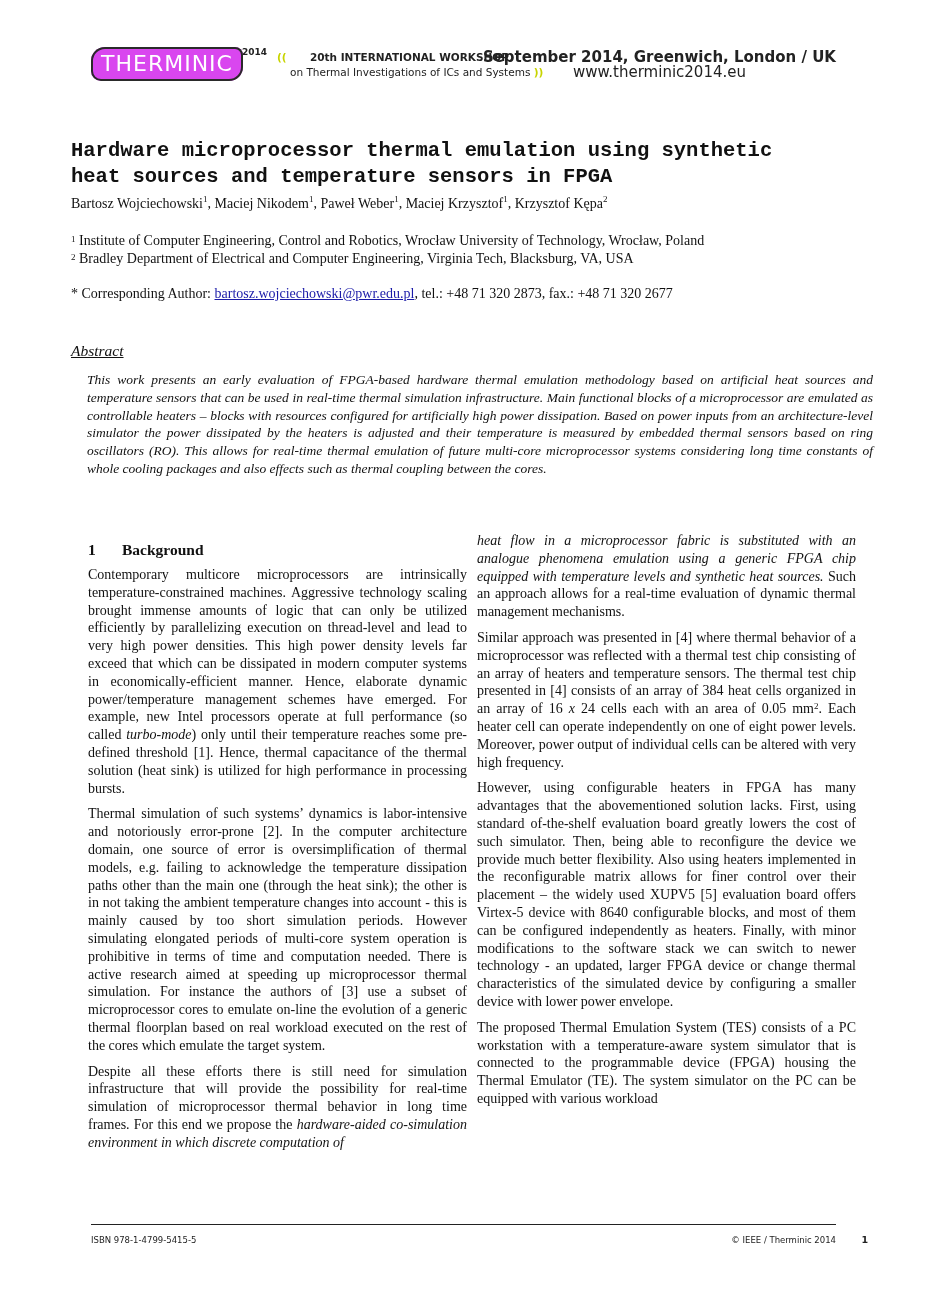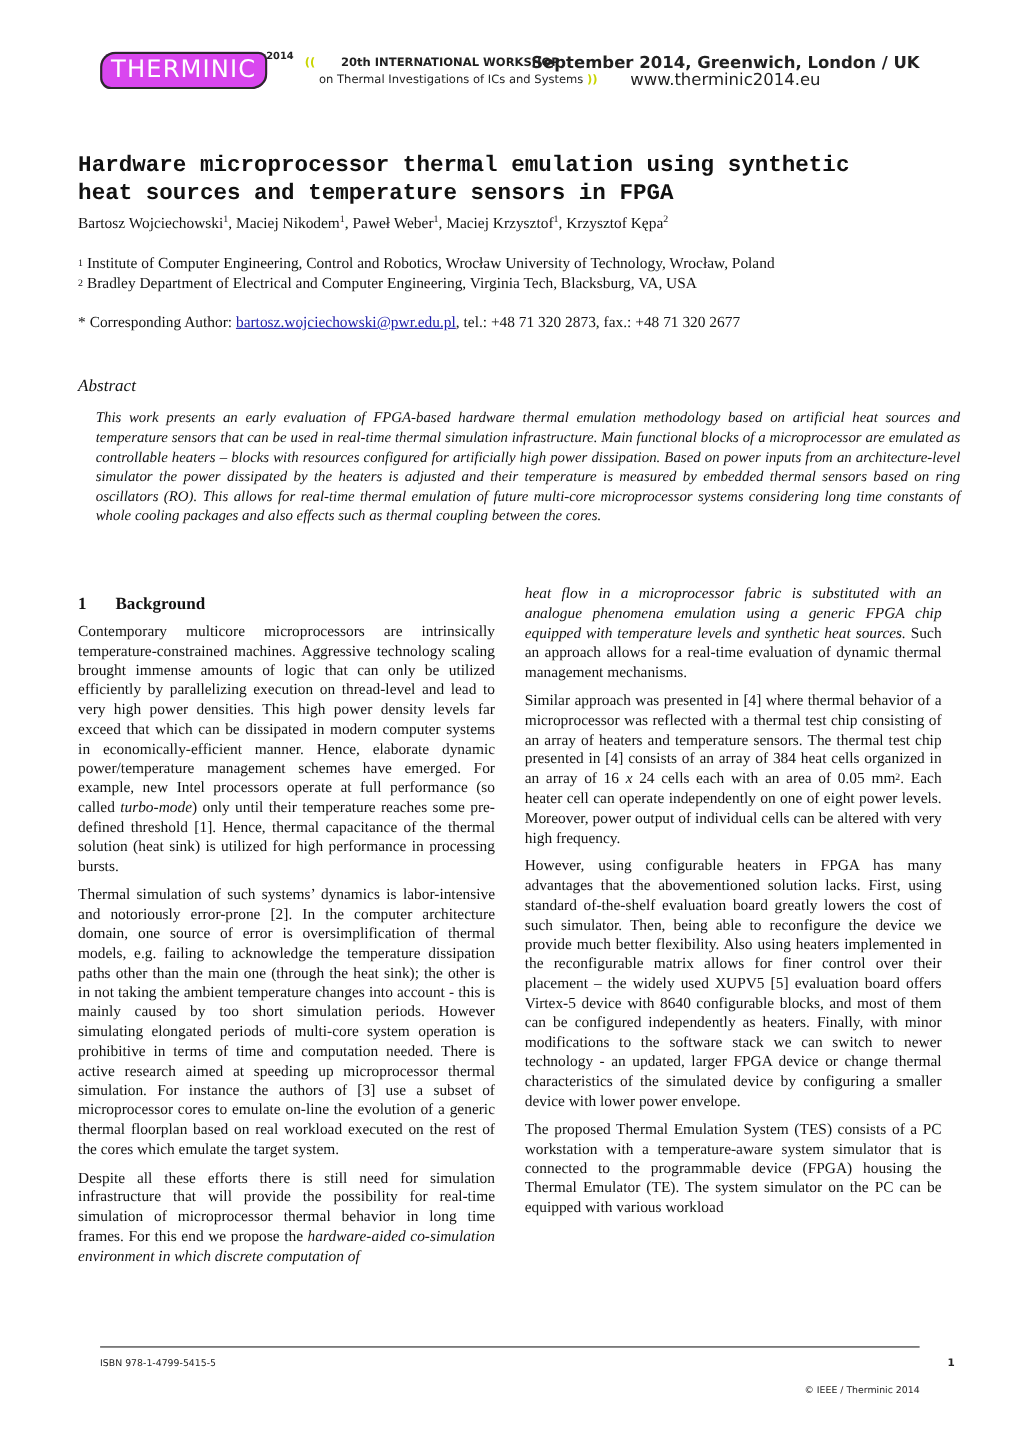--- a/index.html
+++ b/index.html
@@ -11,31 +11,31 @@
   .hdr-ws .t1 { font-weight: bold; margin-left: 20px; }
   .hdr-ws .t2 { padding-left: 13px; }
   .hdr-right { position: absolute; right: 89px; top: 50px; text-align: center; font-family: "DejaVu Sans", sans-serif; font-size: 15px; line-height: 15px; color: #222; }
   .hdr-right .d { font-weight: bold; }
   .title { position: absolute; left: 71px; top: 138px; width: 760px; font-family: Liberation Mono, monospace; font-weight: bold; font-size: 20.5px; line-height: 26px; }
   .authors { position: absolute; left: 71px; top: 196px; font-family: "Liberation Serif", serif; font-size: 14px; }
   .aff { position: absolute; left: 71px; top: 232px; font-family: "Liberation Serif", serif; font-size: 14px; line-height: 18px; }
   .corr { position: absolute; left: 71px; top: 286px; font-family: "Liberation Serif", serif; font-size: 14px; }
   .corr a { color: #1a1aa8; text-decoration: underline; }
   sup { font-size: 9px; vertical-align: top; position: relative; top: -2px; }
-  .abs-h { position: absolute; left: 71px; top: 342px; font-family: "Liberation Serif", serif; font-style: italic; font-size: 15.5px; }
+  .abs-h { position: absolute; left: 71px; top: 342px; font-family: "Liberation Serif", serif; font-style: italic; font-size: 15.5px; text-decoration: underline; }
   .abs-t { position: absolute; left: 71px; top: 371px; width: 786px; font-family: "Liberation Serif", serif; font-style: italic; font-size: 13.5px; line-height: 17.8px; text-align: justify; margin-left: 16px; }
   .col { position: absolute; width: 379px; font-family: "Liberation Serif", serif; font-size: 14px; line-height: 17.8px; text-align: justify; }
   .col p { margin: 0 0 8px 0; }
-  .col-left { left: 71px; top: 540px; }
+  .col-left { left: 88px; top: 540px; }
   .col-right { left: 477px; top: 532px; }
   .sec-h { font-family: "Liberation Serif", serif; font-weight: bold; font-size: 15.5px; margin: 0 0 6px 0; line-height: 20px; }
   .sec-h .num { display: inline-block; width: 34px; }
   .footer-rule { position: absolute; left: 91px; top: 1224px; width: 745px; height: 1px; background: #222; }
   .footer-l { position: absolute; left: 91px; top: 1235px; font-family: "DejaVu Sans", sans-serif; font-size: 8.5px; color: #222; }
-  .footer-r { position: absolute; right: 89px; top: 1235px; font-family: "DejaVu Sans", sans-serif; font-size: 8.5px; color: #222; margin-top: 24px; }
+  .footer-r { position: absolute; right: 89px; top: 1235px; font-family: "DejaVu Sans", sans-serif; font-size: 8.5px; color: #222; }
   .footer-p { position: absolute; right: 57px; top: 1234px; font-family: "DejaVu Sans", sans-serif; font-size: 9.5px; font-weight: bold; color: #222; }
 </style>
 </head>
 <body>
 
 <div class="hdr-logo">THERMINIC</div>
 <div class="hdr-logo-year">2014</div>
 <div class="hdr-ws">
   <div><span class="bk">((</span> <span class="t1">20th INTERNATIONAL WORKSHOP</span></div>
   <div class="t2"><span>on Thermal Investigations of ICs and Systems</span> <span class="bk">))</span></div>

